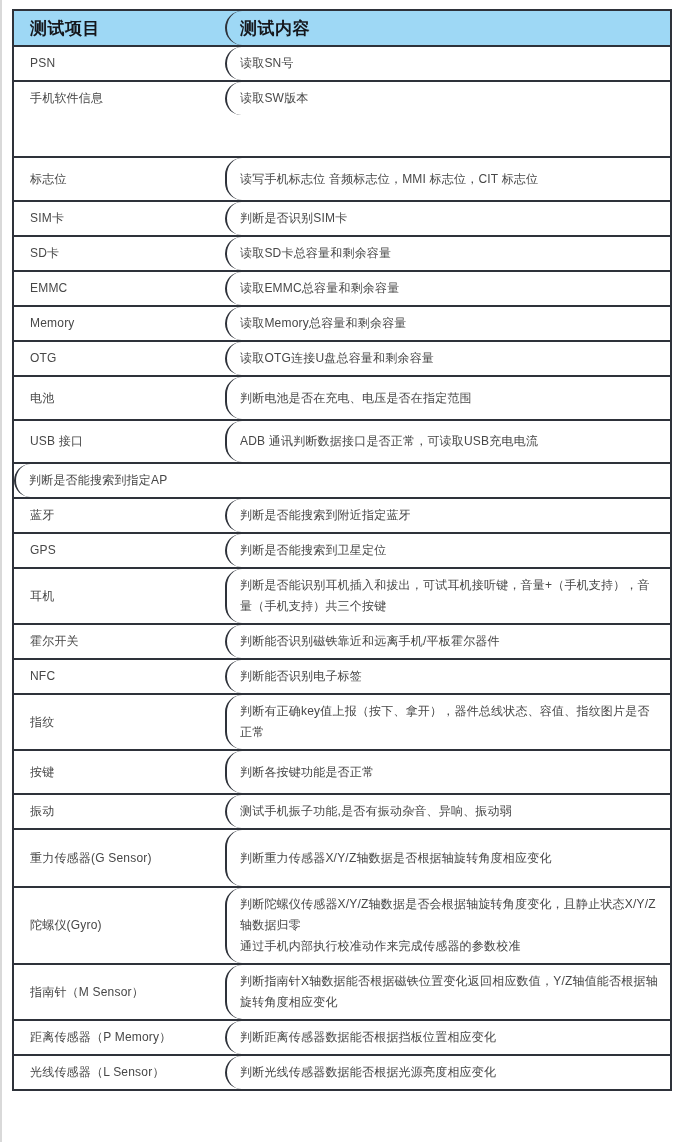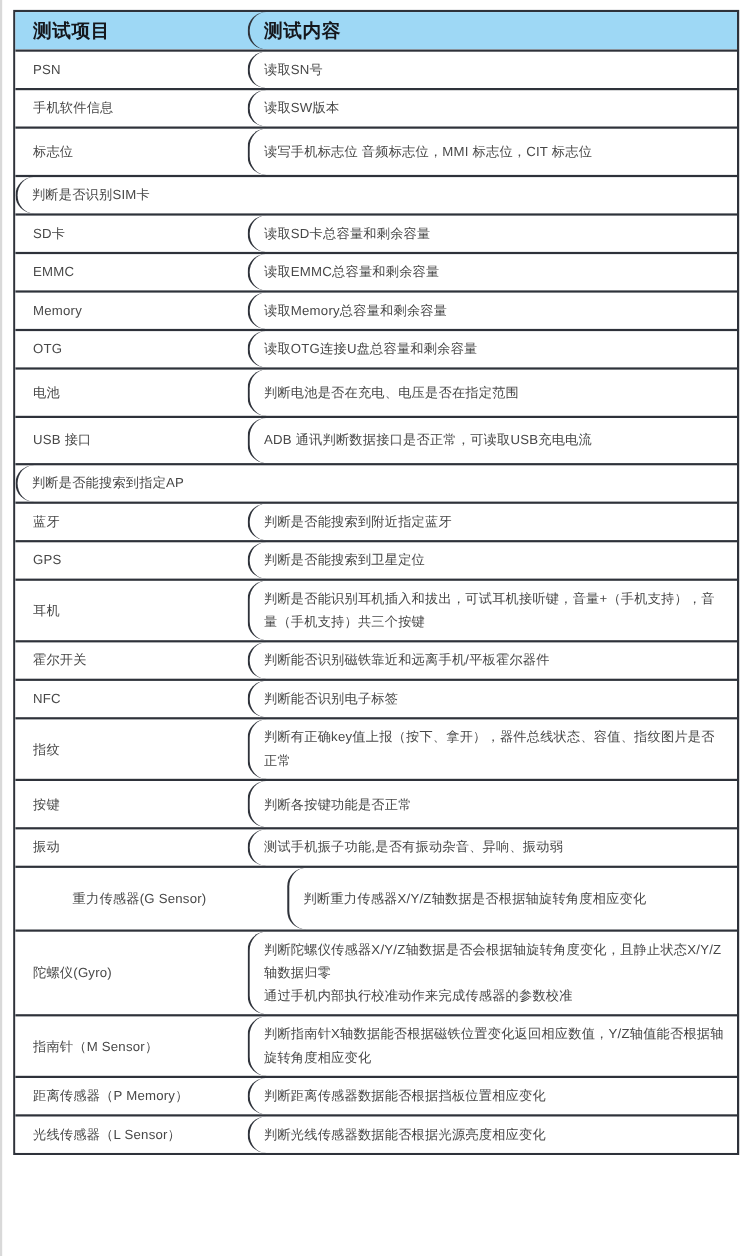--- a/index.html
+++ b/index.html
@@ -68,27 +68,27 @@
     min-height: 34px;
   }
   .header-row .cell {
     font-weight: bold;
     font-size: 17px;
     color: #15171c;
     letter-spacing: 0.5px;
   }
   
   #rows-container .row { min-height: 34px; }
-  #rows-container .row:nth-child(3)  { min-height: 44px; } 
+  #rows-container .row:nth-child(3)  { min-height: 44px; margin-top: 41px; } 
   #rows-container .row:nth-child(9)  { min-height: 44px; } 
   #rows-container .row:nth-child(10) { min-height: 43px; } 
   #rows-container .row:nth-child(14) { min-height: 52px; } 
   #rows-container .row:nth-child(17) { min-height: 53px; } 
   #rows-container .row:nth-child(18) { min-height: 44px; } 
-  #rows-container .row:nth-child(20) { min-height: 58px; padding-left: 36px; } 
+  #rows-container .row:nth-child(20) { min-height: 58px; } 
   #rows-container .row:nth-child(21) { min-height: 74px; } 
   #rows-container .row:nth-child(22) { min-height: 47px; } 
   #rows-container .row:nth-child(25) { min-height: 60px; } 
 </style>
 </head>
 <body>
 
 <div class="page">
   <div class="page-edge"></div>
 
@@ -107,20 +107,21 @@
       <div class="cell item-cell">手机软件信息</div>
       <div class="cell content-cell">读取SW版本</div>
     </div>
 
     <div class="row">
       <div class="cell item-cell">标志位</div>
       <div class="cell content-cell">读写手机标志位 音频标志位，MMI 标志位，CIT 标志位</div>
     </div>
 
     <div class="row">
+      <div class="cell item-cell">SIM卡</div>
       <div class="cell content-cell">判断是否识别SIM卡</div>
     </div>
 
     <div class="row">
       <div class="cell item-cell">SD卡</div>
       <div class="cell content-cell">读取SD卡总容量和剩余容量</div>
     </div>
 
     <div class="row">
       <div class="cell item-cell">EMMC</div>

